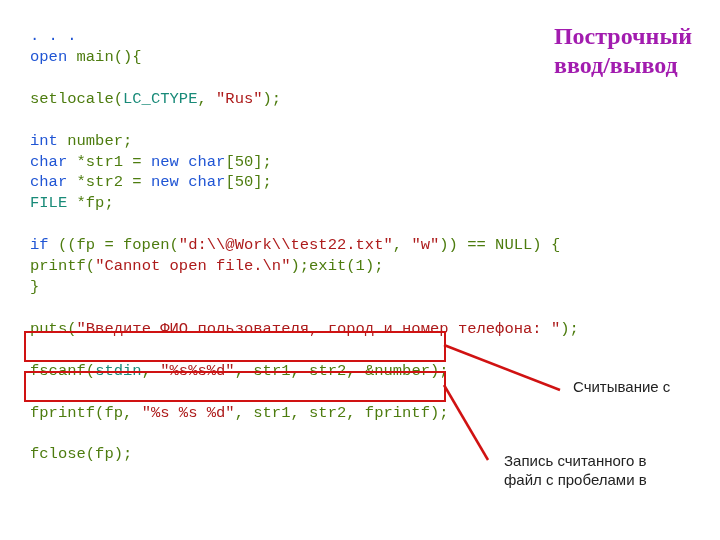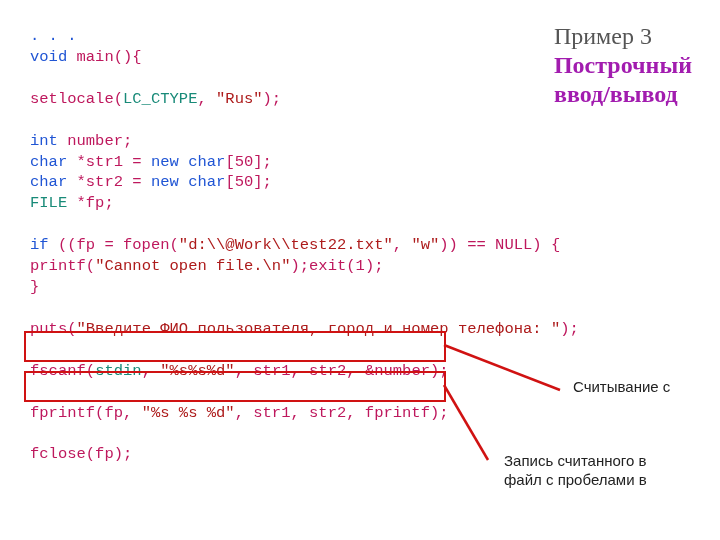--- a/index.html
+++ b/index.html
@@ -17,21 +17,21 @@
     left: 30px;
     top: 26px;
     font-family: Consolas, "Courier New", monospace;
     font-size: 15.5px;
     line-height: 1.35;
     white-space: pre;
   }
   .c-blue   { color: #2055d4; }
   .c-teal   { color: #188a78; text-align: center; }
   .c-maroon { color: #ad1b1b; }
-  .c-black  { color: #be185d; }
+  .c-black  { color: #4d7c0f; }
 
   .title-block {
     position: absolute;
     right: 28px;
     top: 22px;
     text-align: left;
     font-family: "Times New Roman", serif;
     font-size: 24px;
     line-height: 1.2;
   }
@@ -60,27 +60,26 @@
     position: absolute;
     left: 0; top: 0;
     width: 720px; height: 540px;
     pointer-events: none;
   }
 </style>
 </head>
 <body>
 
 <div class="title-block">
-  <div class="title-light">Пример 3</div>
   <div class="title-bold">Построчный</div>
   <div class="title-bold">ввод/вывод</div>
 </div>
 
 <div class="code-area"><span class="c-blue">. . .</span>
-<span class="c-blue">void</span><span class="c-black"> main(){</span>
+<span class="c-blue">open</span><span class="c-black"> main(){</span>
 
 <span class="c-black">setlocale(</span><span class="c-teal">LC_CTYPE</span><span class="c-black">, </span><span class="c-maroon">"Rus"</span><span class="c-black">);</span>
 
 <span class="c-blue">int</span><span class="c-black"> number;</span>
 <span class="c-blue">char</span><span class="c-black"> *str1 = </span><span class="c-blue">new</span><span class="c-black"> </span><span class="c-blue">char</span><span class="c-black">[50];</span>
 <span class="c-blue">char</span><span class="c-black"> *str2 = </span><span class="c-blue">new</span><span class="c-black"> </span><span class="c-blue">char</span><span class="c-black">[50];</span>
 <span class="c-teal">FILE</span><span class="c-black"> *fp;</span>
 
 <span class="c-blue">if</span><span class="c-black"> ((fp = fopen(</span><span class="c-maroon">"d:\\@Work\\test22.txt"</span><span class="c-black">, </span><span class="c-maroon">"w"</span><span class="c-black">)) == NULL) {</span>
 <span class="c-black">printf(</span><span class="c-maroon">"Cannot open file.\n"</span><span class="c-black">);exit(1);</span>

